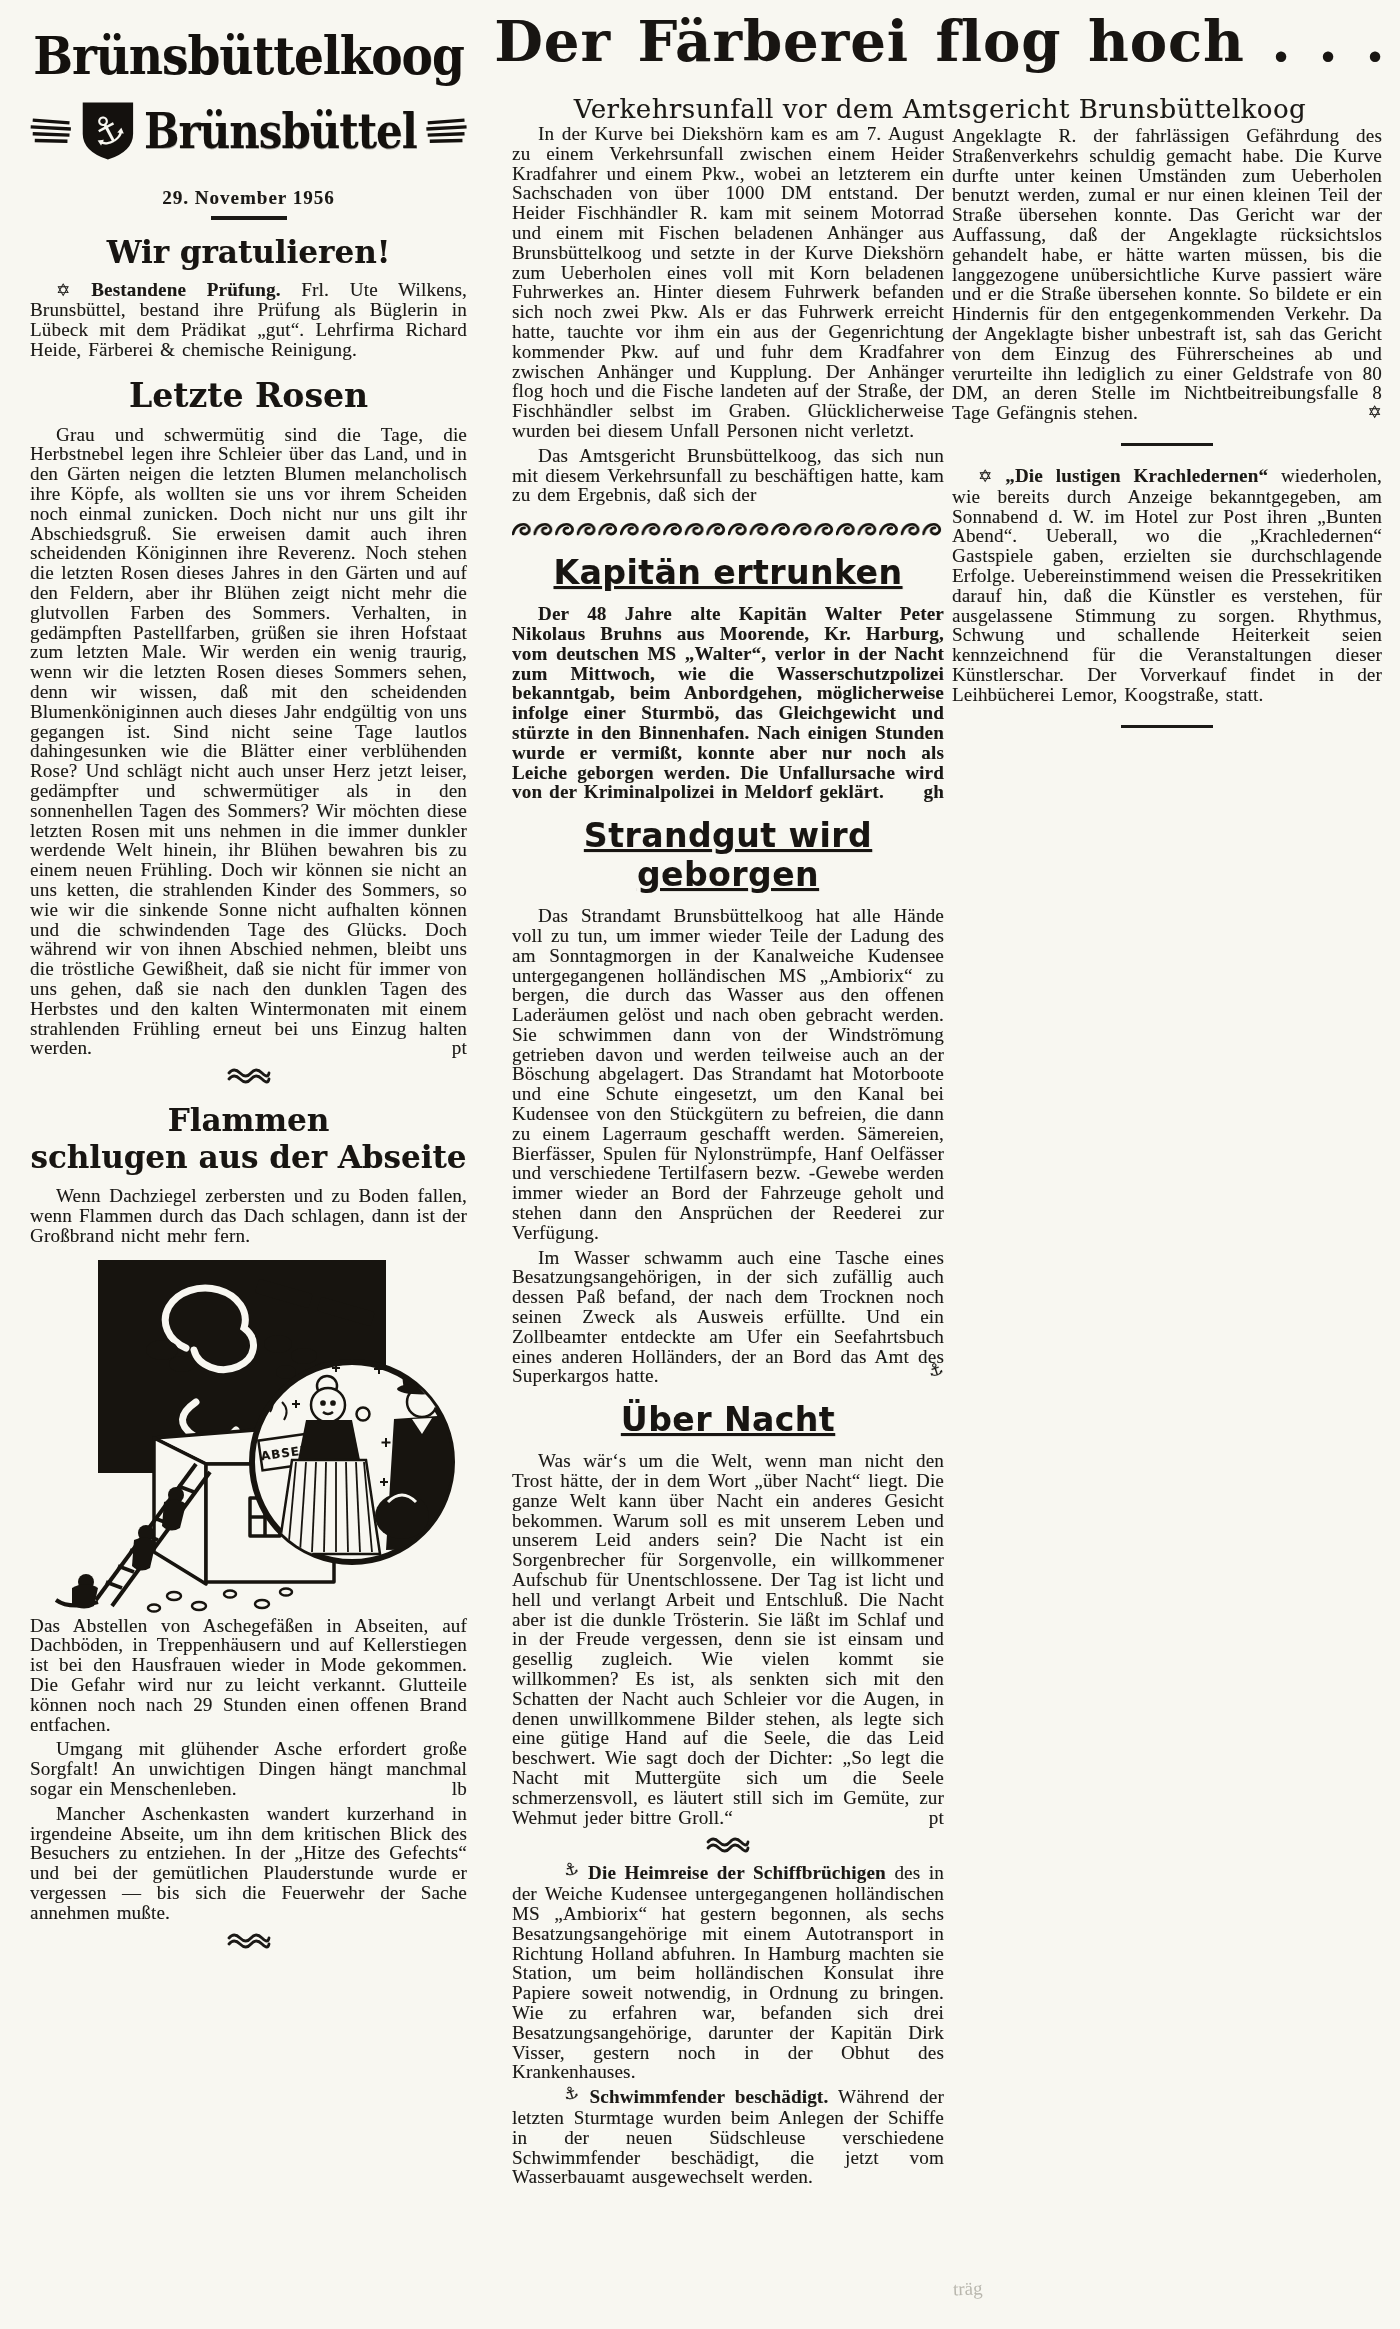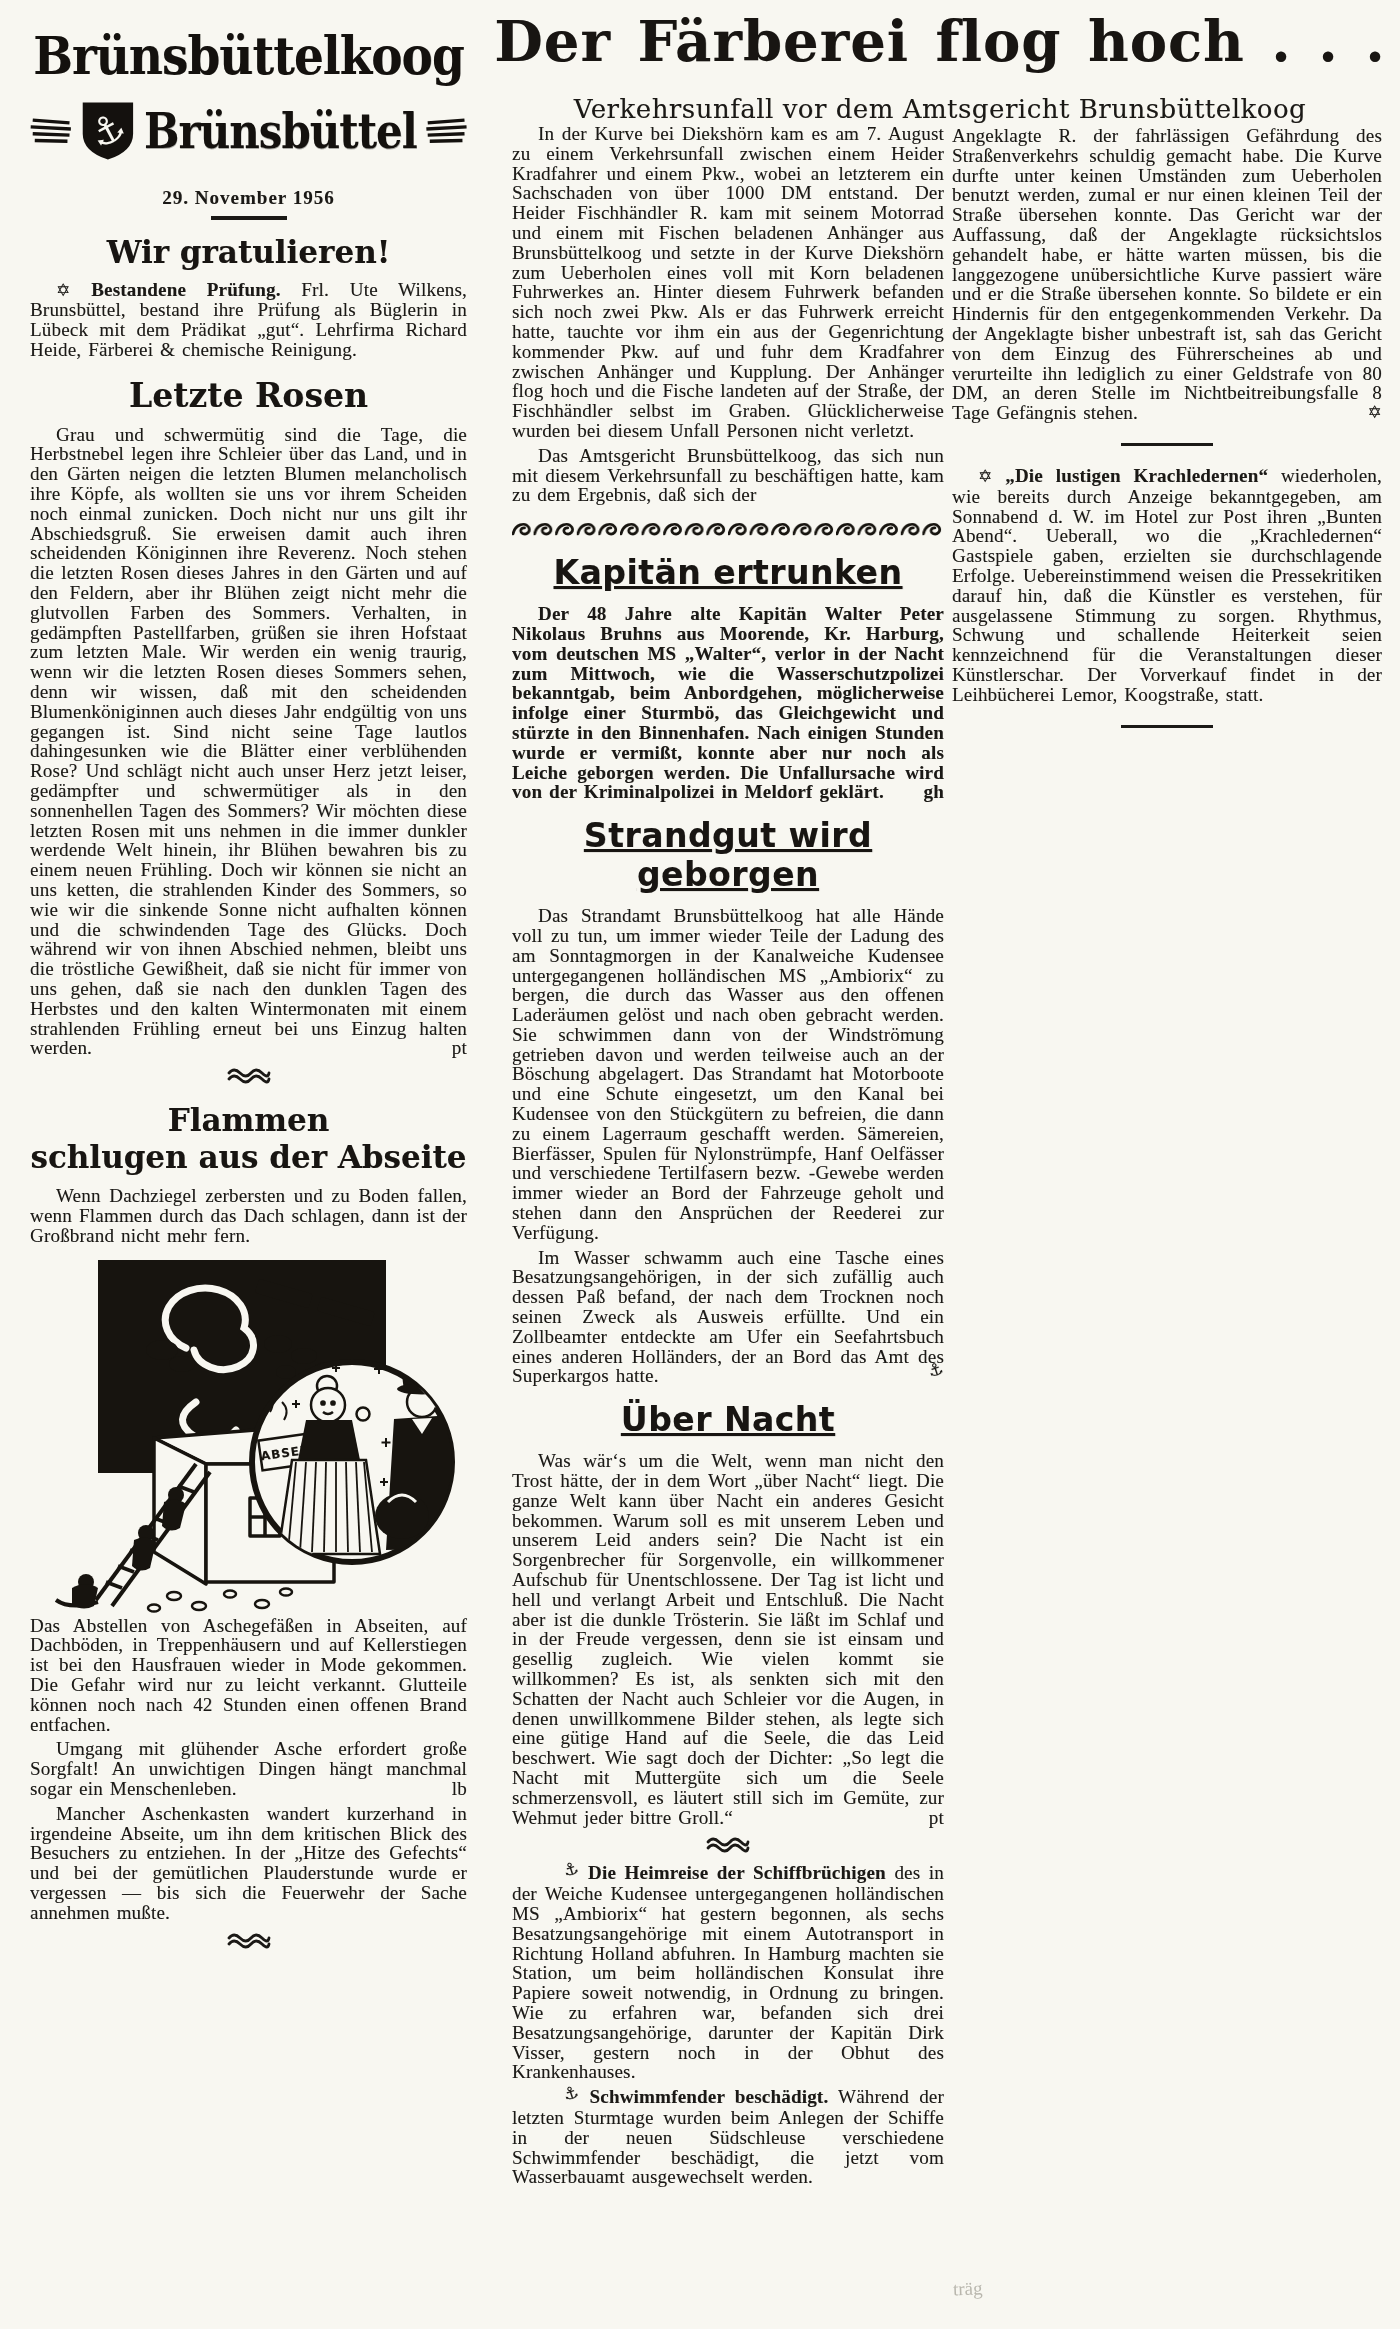--- a/index.html
+++ b/index.html
@@ -239,21 +239,21 @@
           <g stroke="#17140f" stroke-width="2" fill="none">
             <path d="M345 112 v10 M340 117 h10"></path>
             <path d="M302 112 v8 M298 116 h8"></path>
             <path d="M352 186 v9 M347.5 190.5 h9"></path>
             <path d="M262 148 v8 M258 152 h8"></path>
             <path d="M350 226 v8 M346 230 h8"></path>
           </g>
         </g>
       </svg>
 
-      <p class="body-p noindent">Das Abstellen von Aschegefäßen in Abseiten, auf Dachböden, in Treppenhäusern und auf Kellerstiegen ist bei den Hausfrauen wieder in Mode gekommen. Die Gefahr wird nur zu leicht verkannt. Glutteile können noch nach 42 Stunden einen offenen Brand entfachen.</p>
+      <p class="body-p noindent">Das Abstellen von Aschegefäßen in Abseiten, auf Dachböden, in Treppenhäusern und auf Kellerstiegen ist bei den Hausfrauen wieder in Mode gekommen. Die Gefahr wird nur zu leicht verkannt. Glutteile können noch nach 29 Stunden einen offenen Brand entfachen.</p>
       <p class="body-p">
         <span>Umgang mit glühender Asche erfordert große Sorgfalt! An unwichtigen Dingen hängt manchmal sogar ein Menschenleben.</span>
         <span class="sig">lb</span>
       </p>
       <p class="body-p">Mancher Aschenkasten wandert kurzerhand in irgendeine Abseite, um ihn dem kritischen Blick des Besuchers zu entziehen. In der „Hitze des Gefechts“ und bei der gemütlichen Plauderstunde wurde er vergessen — bis sich die Feuerwehr der Sache annehmen mußte.</p>
     </article>
 
     <svg class="divider" width="46" height="16" viewBox="0 0 46 16">
       <g fill="none" stroke="#1b1916" stroke-width="2.8" stroke-linecap="round">
         <path d="M3 5 q5 -6 11 0 t11 0 t11 0 t7 0"></path>

